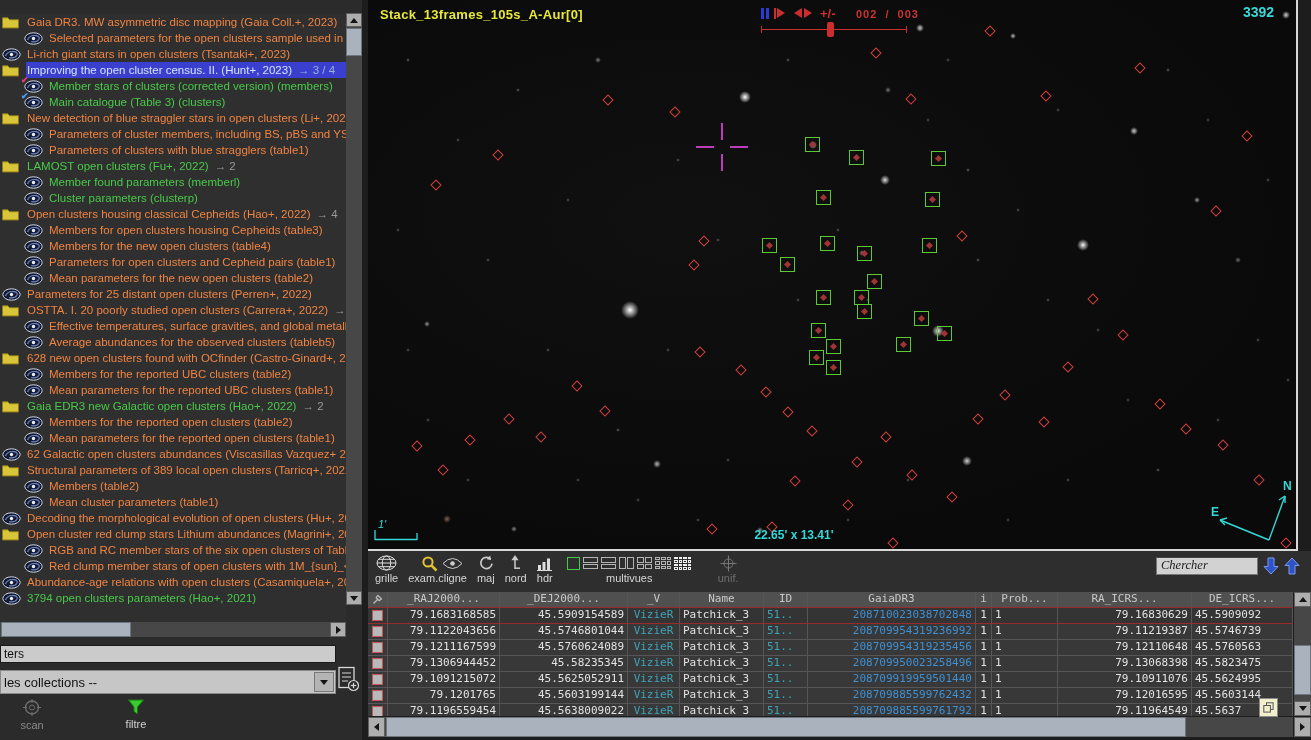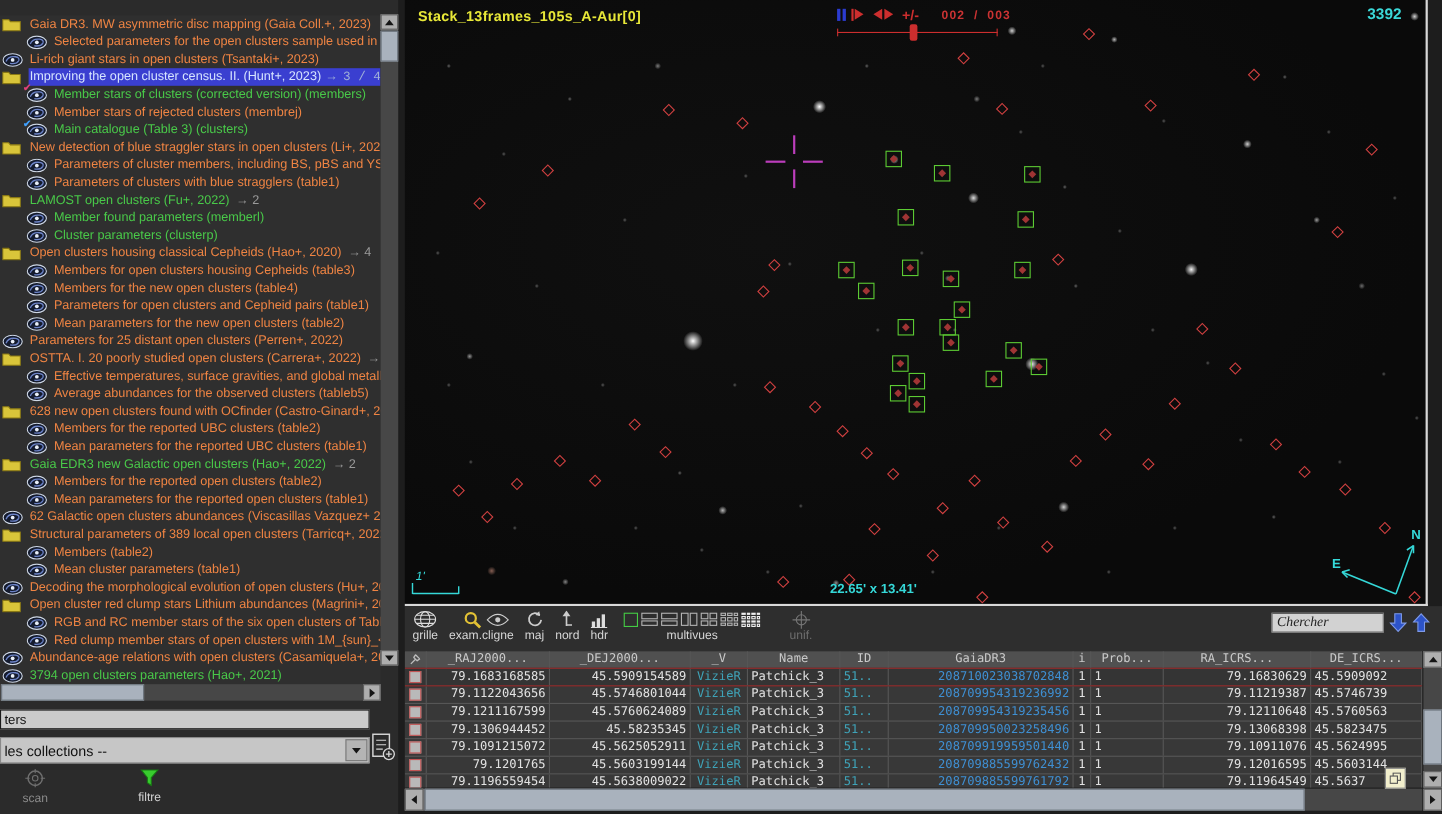--- a/index.html
+++ b/index.html
@@ -12,21 +12,21 @@
   .tree-row.ind{padding-left:22px;}
   .t-icon{flex:0 0 21px;position:relative;height:13px;margin-left:2px;margin-right:3px;}
   .t-icon svg{position:absolute;left:0;top:0;}
   .badge{position:absolute;left:-3px;top:-5px;font-size:9px;font-weight:bold;}
   .b-red{color:#e0407a;} .b-blue{color:#3fa0ff;}
   .t-label{flex:1;display:flex;align-items:center;height:16px;overflow:hidden;padding-left:1px;}
   .t-label.sel{background:#3a3fd0;}
   .c-orange{color:#ef8443;} .c-green{color:#49c949;}
   .t-label.sel .t-text{color:#d6e4ff;}
   .t-cnt{color:#9a9a9a;margin-left:6px;}
-  .t-label.sel .t-cnt{color:#9fb0d8;font-family:Liberation Mono, monospace;}
+  .t-label.sel .t-cnt{color:#9fb0d8;}
   
   .sb-btn{position:absolute;background:#aeaeae;border:1px solid #5f5f5f;display:flex;align-items:center;justify-content:center;box-sizing:border-box;}
   .sb-thumb{position:absolute;background:#a9b2bd;border:1px solid #6d757e;box-sizing:border-box;}
   .sb-track{position:absolute;background:#474747;}
   .tri{width:0;height:0;}
   .tri-up{border-left:4px solid transparent;border-right:4px solid transparent;border-bottom:5px solid #151515;}
   .tri-dn{border-left:4px solid transparent;border-right:4px solid transparent;border-top:5px solid #151515;}
   .tri-lf{border-top:4px solid transparent;border-bottom:4px solid transparent;border-right:5px solid #151515;}
   .tri-rt{border-top:4px solid transparent;border-bottom:4px solid transparent;border-left:5px solid #151515;}
   .filter-input{position:absolute;left:0;top:645px;width:336px;height:18px;background:#cbcbcb;border:1px solid #1a1a1a;
@@ -158,32 +158,20 @@
             <span class="t-text c-green">Member stars of clusters (corrected version) (members)</span>
           </span>
         </div>
         <div class="tree-row ind">
           <span class="t-icon">
             <svg width="19" height="13" viewBox="0 0 19 13">
               <ellipse cx="9.5" cy="6.5" rx="8.7" ry="5.7" fill="#141b2e" stroke="#cfd8e6"></ellipse>
               <path d="M3.5 8 Q5.5 2.8 12 3.6 Q16.2 4.3 15 7.2 Q13 10.6 7.2 9.6" fill="none" stroke="#6d84c8" stroke-width="1.2"></path>
               <circle cx="9.5" cy="6.5" r="1.7" fill="#e9eff9"></circle>
             </svg>
-          </span>
-          <span class="t-label">
-            <span class="t-text c-orange">Member stars of rejected clusters (membrej)</span>
-          </span>
-        </div>
-        <div class="tree-row ind">
-          <span class="t-icon">
-            <svg width="19" height="13" viewBox="0 0 19 13">
-              <ellipse cx="9.5" cy="6.5" rx="8.7" ry="5.7" fill="#141b2e" stroke="#cfd8e6"></ellipse>
-              <path d="M3.5 8 Q5.5 2.8 12 3.6 Q16.2 4.3 15 7.2 Q13 10.6 7.2 9.6" fill="none" stroke="#6d84c8" stroke-width="1.2"></path>
-              <circle cx="9.5" cy="6.5" r="1.7" fill="#e9eff9"></circle>
-            </svg>
             <span class="badge b-blue">✔</span>
           </span>
           <span class="t-label">
             <span class="t-text c-green">Main catalogue (Table 3) (clusters)</span>
           </span>
         </div>
         <div class="tree-row">
           <span class="t-icon">
             <svg width="17" height="13" viewBox="0 0 17 13">
               <path d="M0.5 12 V1.8 h5.4 l1.6 1.9 H16.5 v8.3 z" fill="#d9c53a" stroke="#8a7914"></path>
@@ -252,21 +240,21 @@
             <span class="t-text c-green">Cluster parameters (clusterp)</span>
           </span>
         </div>
         <div class="tree-row">
           <span class="t-icon">
             <svg width="17" height="13" viewBox="0 0 17 13">
               <path d="M0.5 12 V1.8 h5.4 l1.6 1.9 H16.5 v8.3 z" fill="#d9c53a" stroke="#8a7914"></path>
             </svg>
           </span>
           <span class="t-label">
-            <span class="t-text c-orange">Open clusters housing classical Cepheids (Hao+, 2020)</span>
+            <span class="t-text c-orange">Open clusters housing classical Cepheids (Hao+, 2022)</span>
             <span class="t-cnt">→ 4</span>
           </span>
         </div>
         <div class="tree-row ind">
           <span class="t-icon">
             <svg width="19" height="13" viewBox="0 0 19 13">
               <ellipse cx="9.5" cy="6.5" rx="8.7" ry="5.7" fill="#141b2e" stroke="#cfd8e6"></ellipse>
               <path d="M3.5 8 Q5.5 2.8 12 3.6 Q16.2 4.3 15 7.2 Q13 10.6 7.2 9.6" fill="none" stroke="#6d84c8" stroke-width="1.2"></path>
               <circle cx="9.5" cy="6.5" r="1.7" fill="#e9eff9"></circle>
             </svg>

